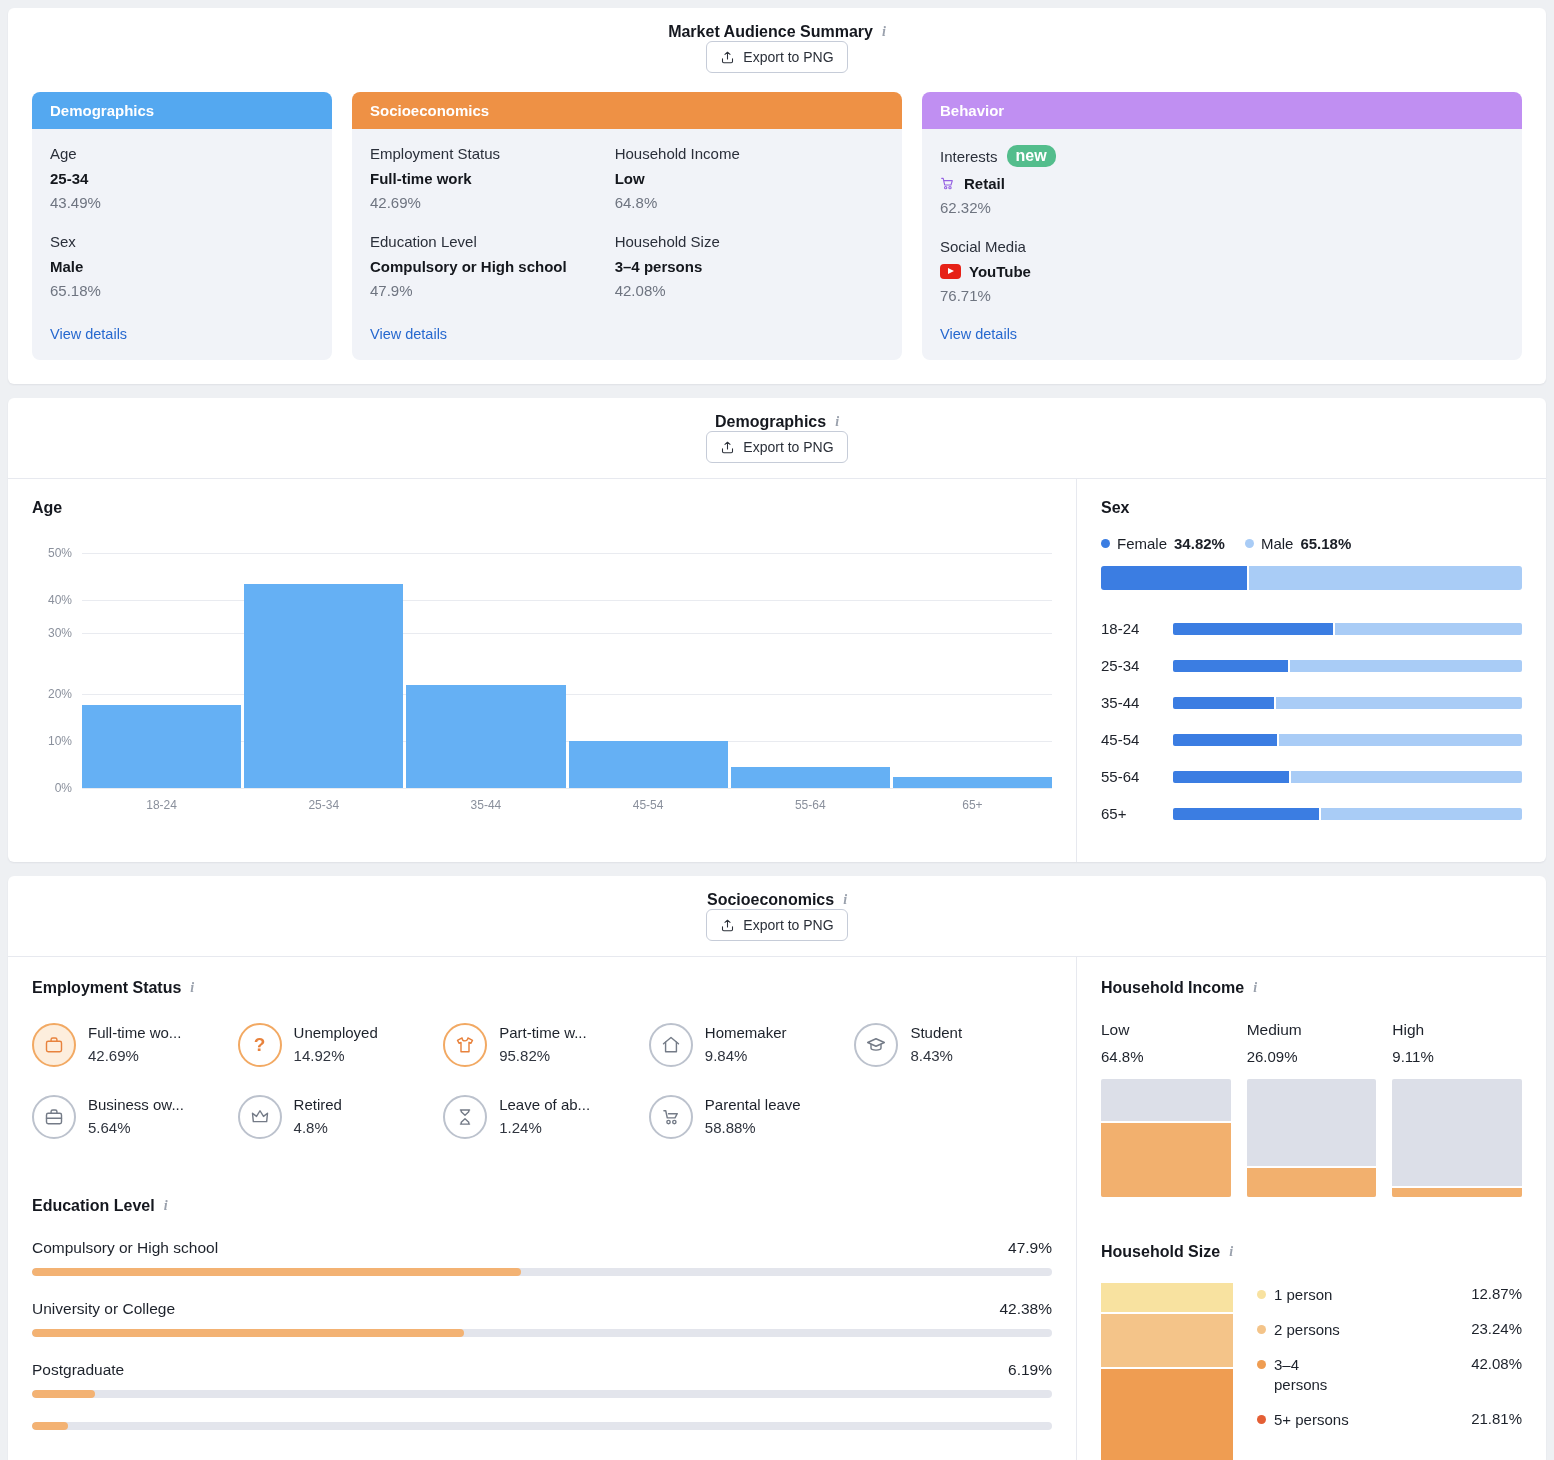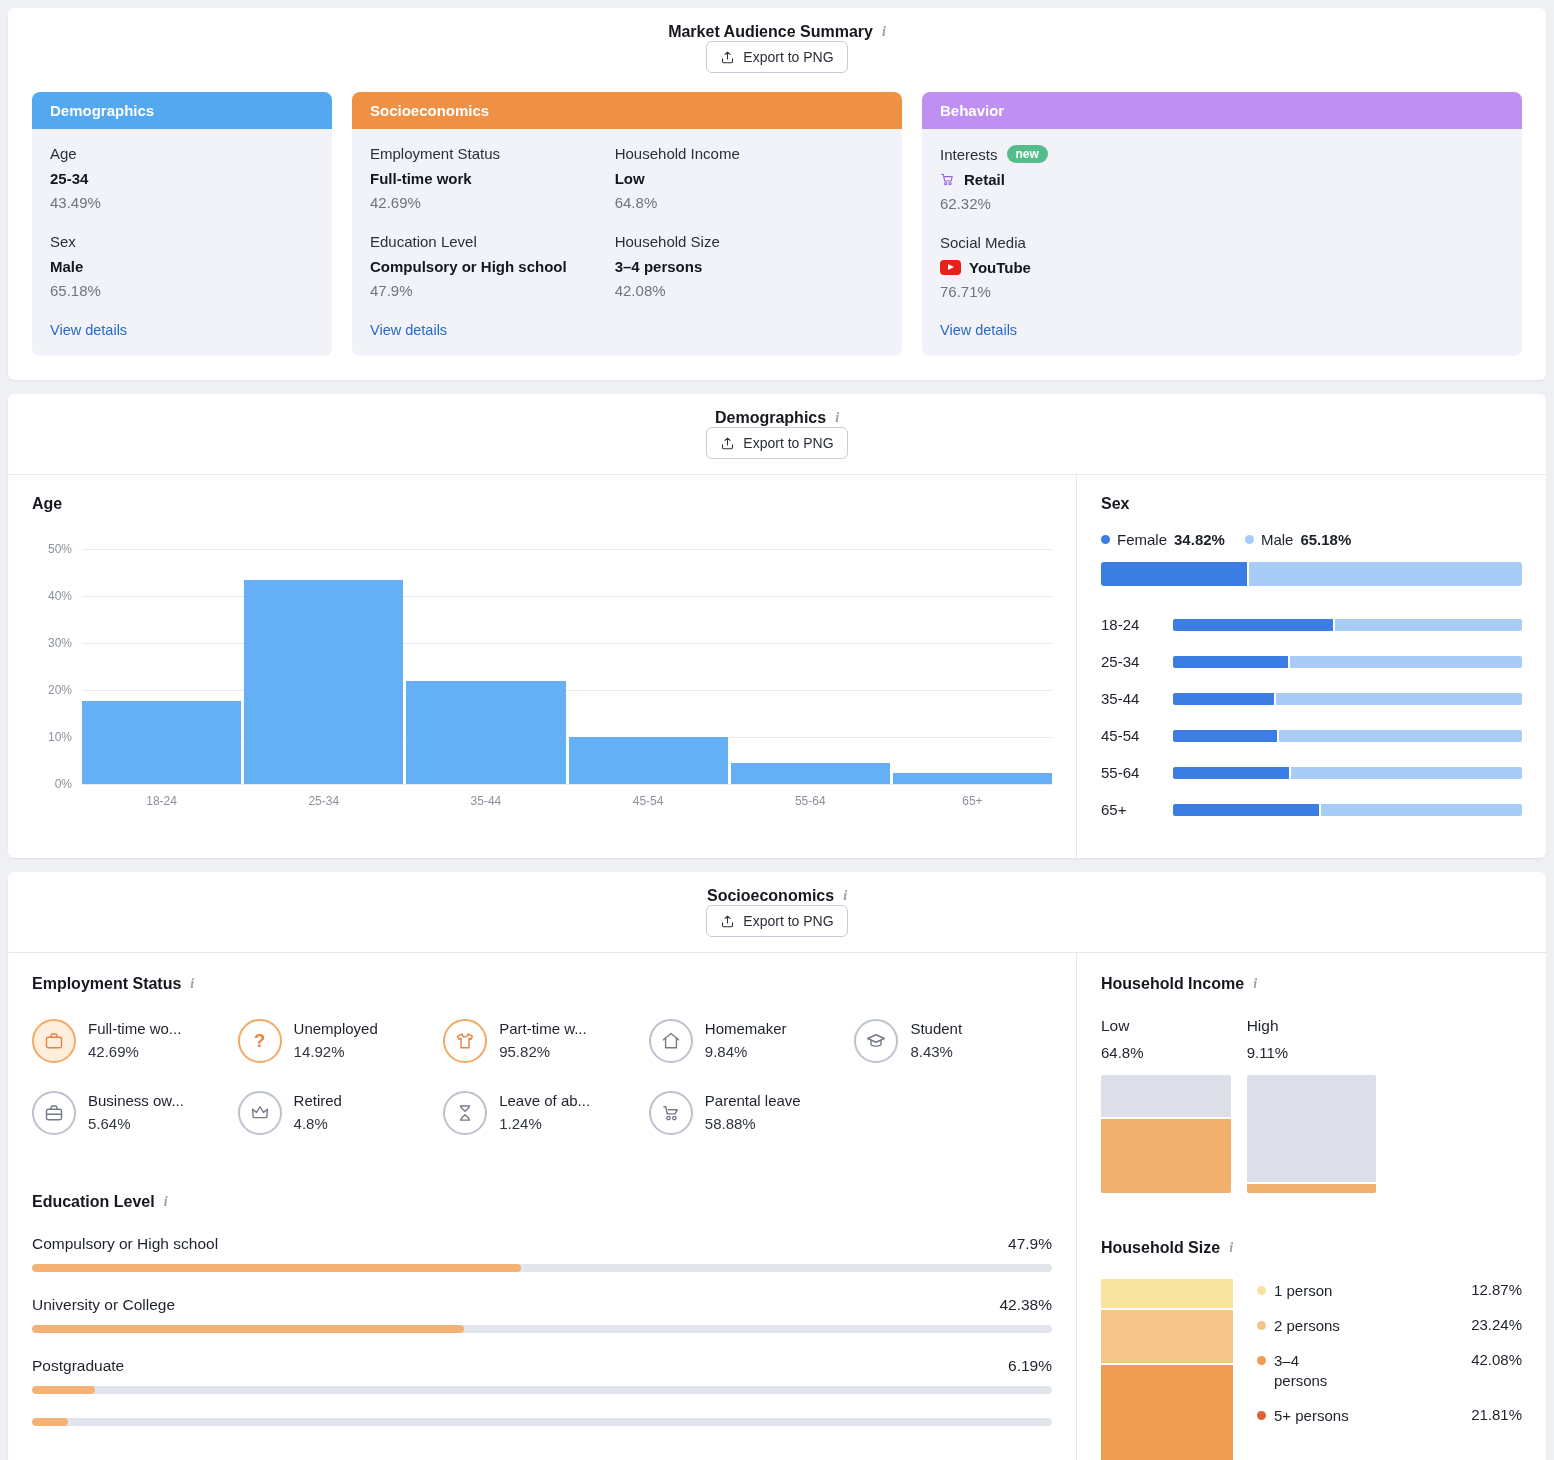--- a/index.html
+++ b/index.html
@@ -28,21 +28,21 @@
   .sum-card.socioeconomics { flex: 0 0 550px; }
   .sum-card.behavior { flex: 1; }
   .sum-head { color: #fff; font-weight: bold; font-size: 15px; padding: 10px 18px; }
   .sum-body { background: #f1f3f8; padding: 16px 18px 18px; flex: 1; display: flex; flex-direction: column; }
   .sum-cols { display: flex; gap: 48px; }
   .sum-stat { margin-bottom: 22px; }
   .sum-label { color: #2a2f3a; margin-bottom: 8px; display: flex; gap: 9px; align-items: center; }
   .sum-value { font-weight: bold; color: #14171d; display: flex; align-items: center; gap: 8px; }
   .sum-pct { color: #6e7480; margin-top: 7px; }
   .link { color: #2668cf; cursor: pointer; font-size: 14.5px; text-decoration: none; margin-top: auto; }
-  .badge { background: #53bd8c; color: #fff; font-size: 12px; font-weight: bold; padding: 2px 9px; border-radius: 10px; }
+  .badge { background: #53bd8c; color: #fff; font-size: 16px; font-weight: bold; padding: 2px 9px; border-radius: 10px; }
   .cart-ic { color: #9561e2; display: inline-flex; }
   .yt-icon { width: 21px; height: 15px; background: #e62117; border-radius: 4px; position: relative; display: inline-block; }
   .yt-icon::after { content: ""; position: absolute; left: 8px; top: 4px;
     border-left: 6px solid #fff; border-top: 3.5px solid transparent; border-bottom: 3.5px solid transparent; }
 
   
   .demo-body { display: flex; }
   .demo-left { flex: 1; padding: 20px 24px 26px; }
   .panel-title { font-size: 16px; font-weight: bold; color: #15181f; display: flex; align-items: center; gap: 9px; }
   .chart-area { margin-top: 36px; }
@@ -229,21 +229,21 @@
           <div class="plot" id="age-plot">
               <div class="gridline" style="top: 235px;">
                 <span class="tick">0%</span>
               </div>
               <div class="gridline" style="top: 188px;">
                 <span class="tick">10%</span>
               </div>
               <div class="gridline" style="top: 141px;">
                 <span class="tick">20%</span>
               </div>
-              <div class="gridline" style="top: 94px;">
+              <div class="gridline" style="top: 80px;">
                 <span class="tick">30%</span>
               </div>
               <div class="gridline" style="top: 47px;">
                 <span class="tick">40%</span>
               </div>
               <div class="gridline" style="top: 0px;">
                 <span class="tick">50%</span>
               </div>
               <div class="bars">
                 <div class="bar" style="height: 82.72px; background: rgb(101, 176, 244);"></div>
@@ -499,20 +499,27 @@
         </div>
         <div class="inc-grid" id="inc-grid">
             <div class="inc-item">
               <div class="inc-label">Low</div>
               <div class="inc-pct">64.8%</div>
               <div class="inc-chart" style="background:#dcdfe8">
                 <div class="inc-fill" style="height:64.8%;background:#f2b06e"></div>
               </div>
             </div>
             <div class="inc-item">
+              <div class="inc-label">Medium</div>
+              <div class="inc-pct">26.09%</div>
+              <div class="inc-chart" style="background:#dcdfe8">
+                <div class="inc-fill" style="height:26.09%;background:#f2b06e"></div>
+              </div>
+            </div>
+            <div class="inc-item">
               <div class="inc-label">High</div>
               <div class="inc-pct">9.11%</div>
               <div class="inc-chart" style="background:#dcdfe8">
                 <div class="inc-fill" style="height:9.11%;background:#f2b06e"></div>
               </div>
             </div>
           </div>
         <div class="hh-block">
           <div class="panel-title">
             <span>Household Size</span>

